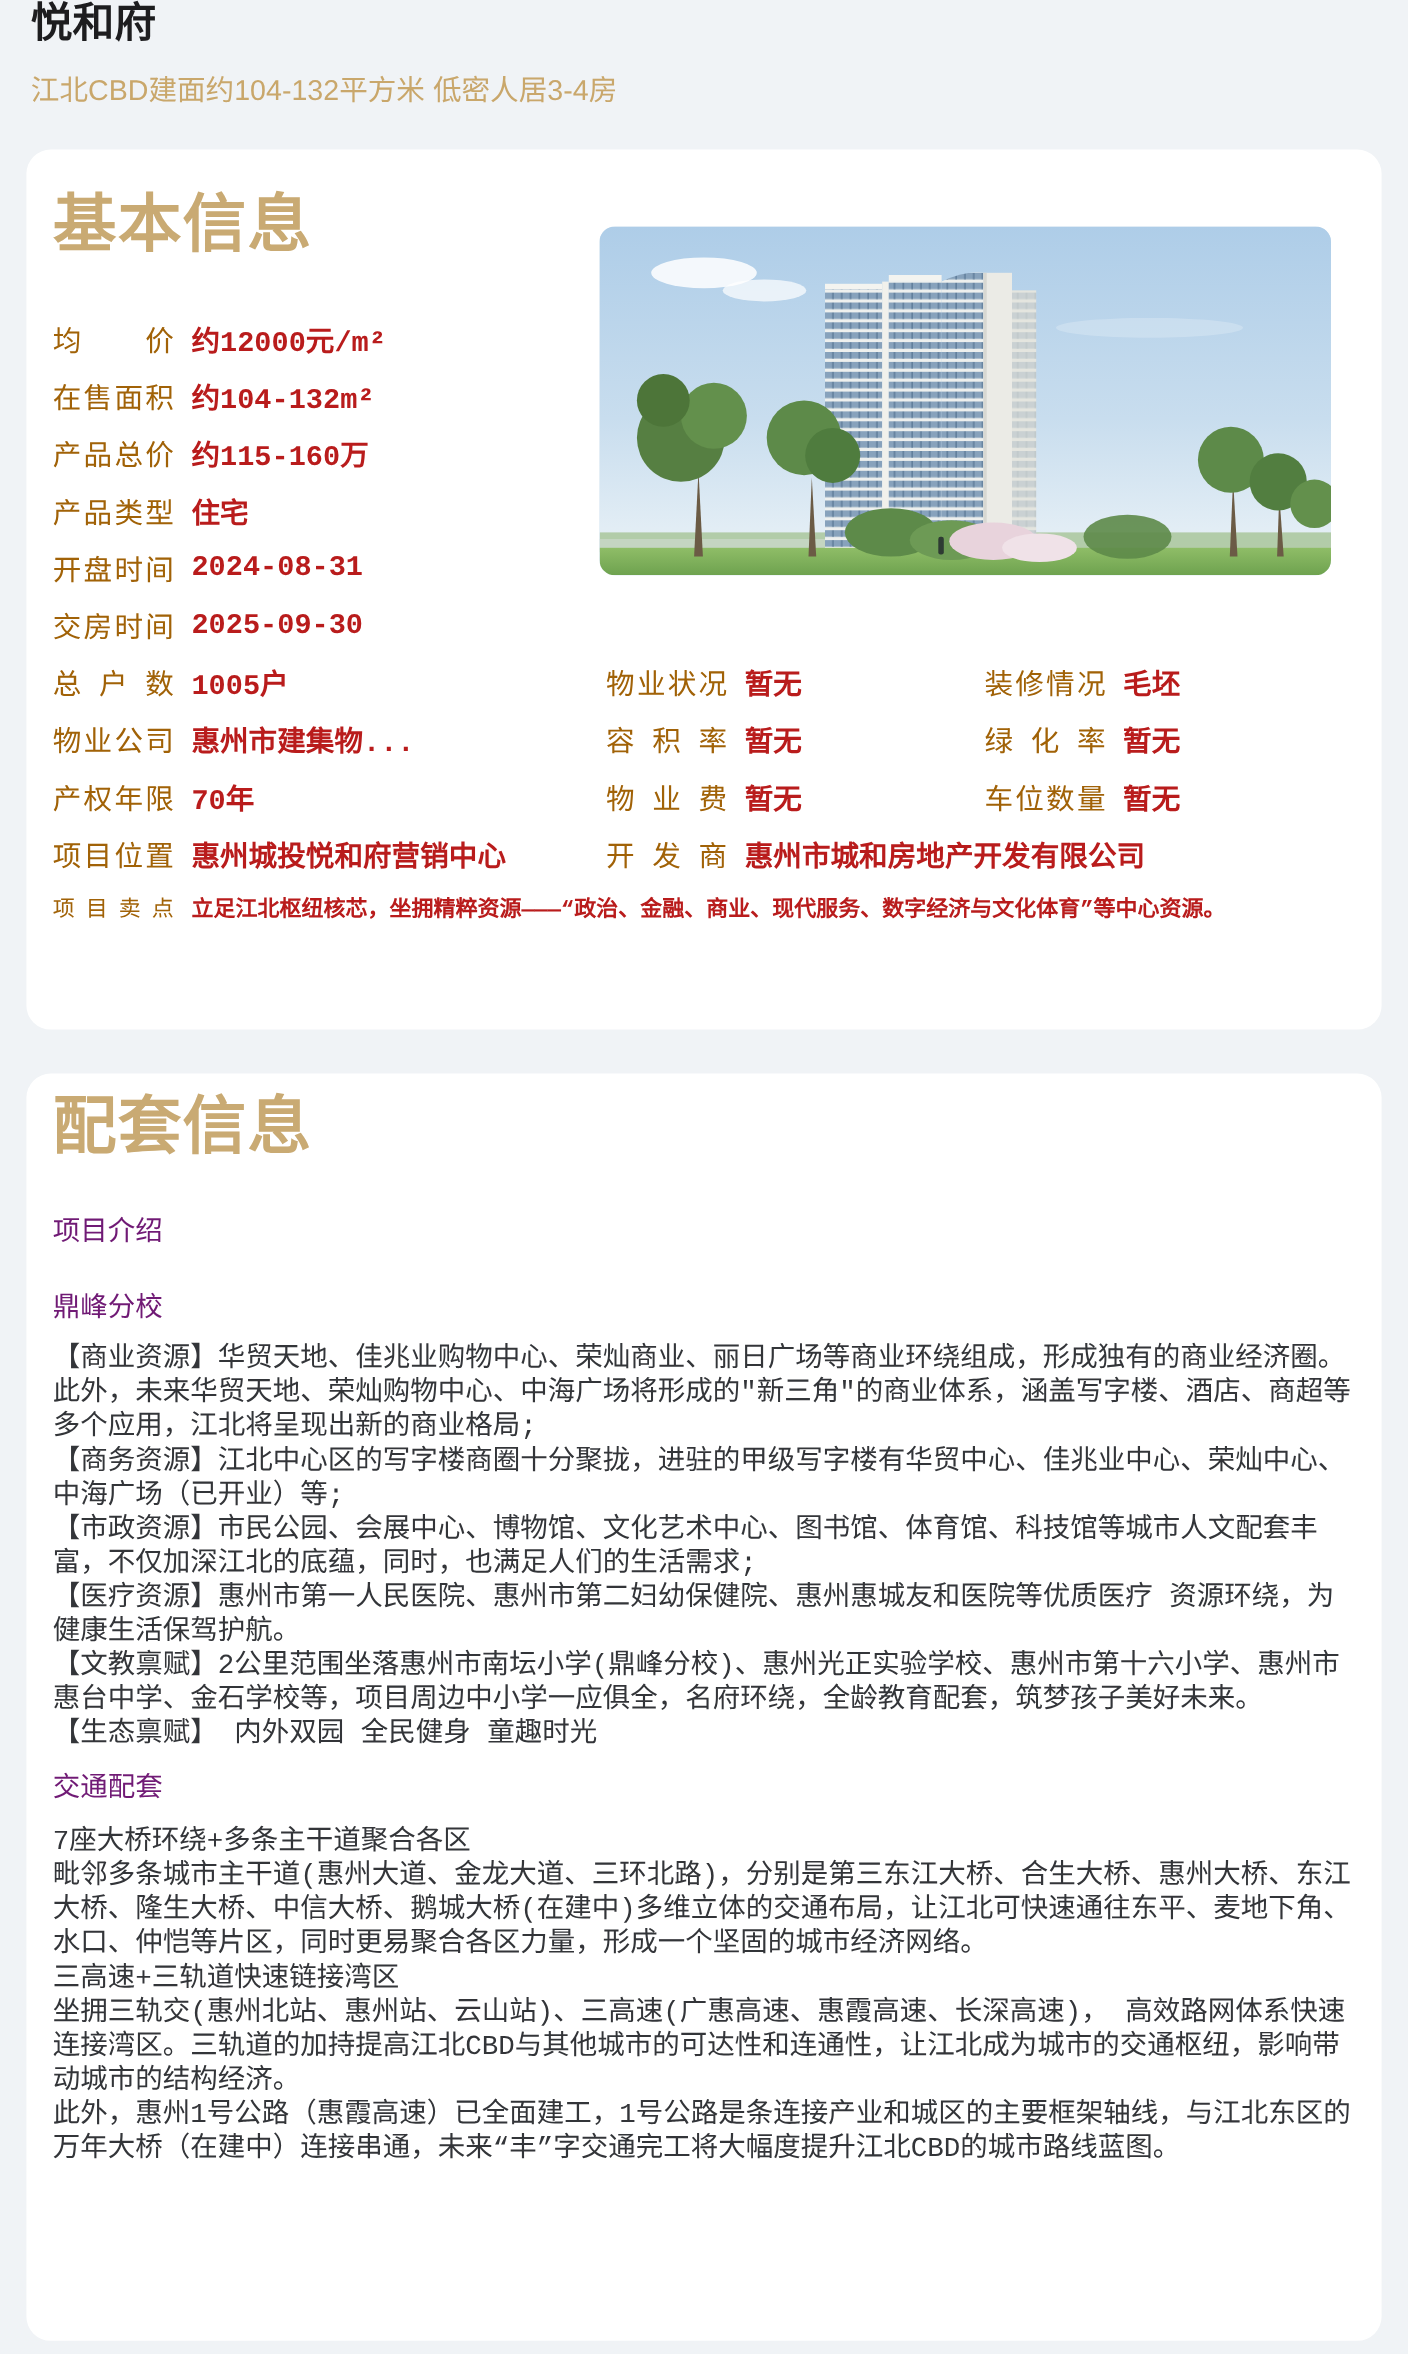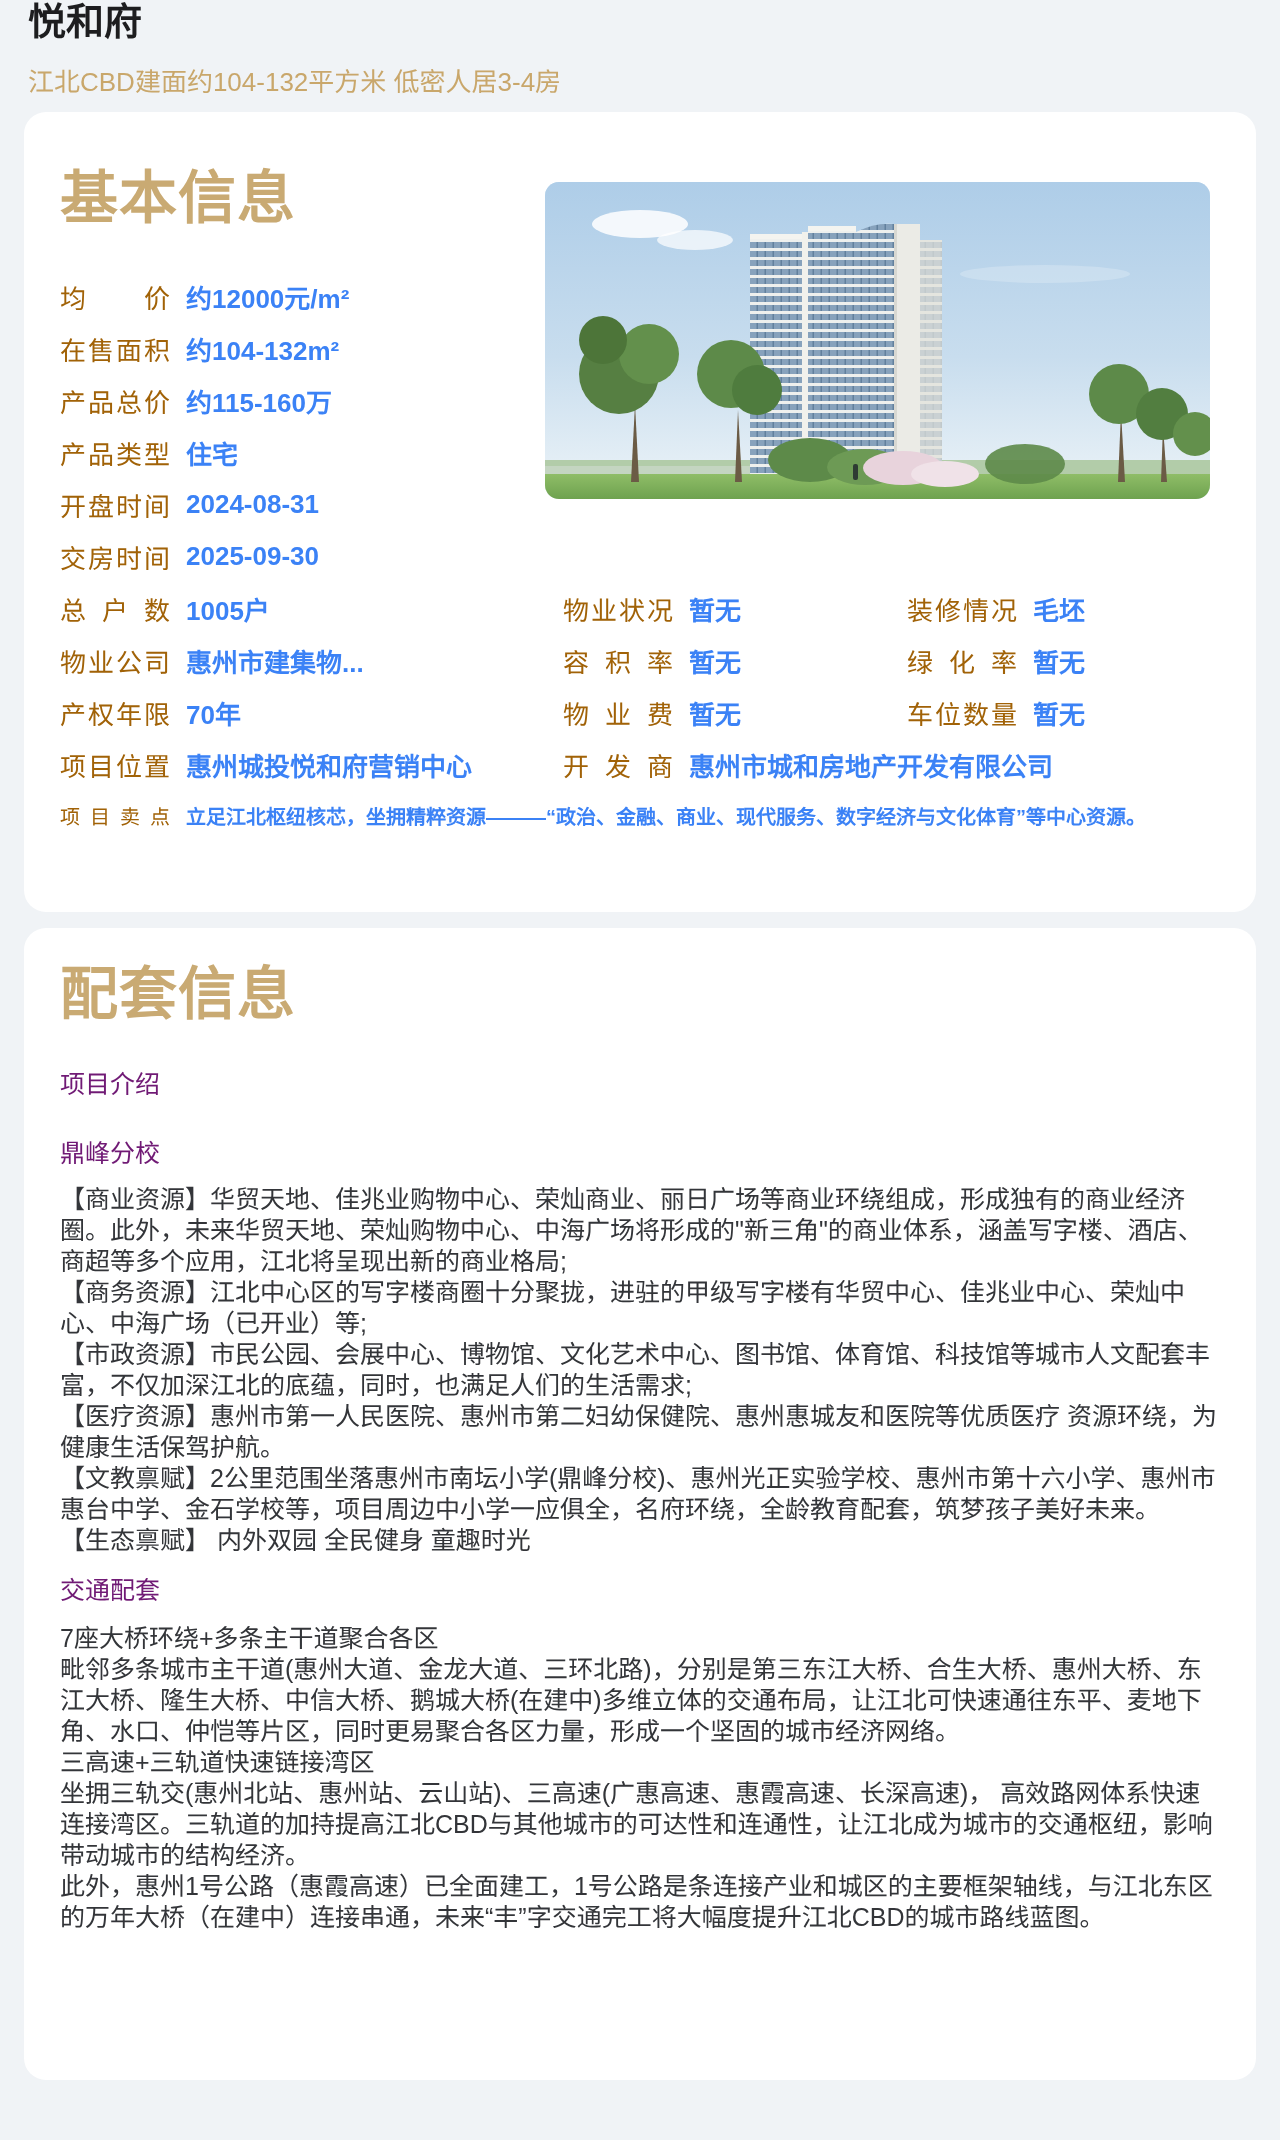--- a/index.html
+++ b/index.html
@@ -5,36 +5,36 @@
   html,body{margin:0;padding:0;}
   body{
     font-family:"Liberation Sans","DejaVu Sans",sans-serif;
     background:#f0f3f6;
     -webkit-font-smoothing:antialiased;
   }
   .page{width:1280px;height:2140px;background:#f0f3f6;box-sizing:border-box;padding:0 24px;overflow:hidden;}
   .page-title{font-size:38px;font-weight:700;color:#1d1d1f;margin:0;padding:0 4px 0;line-height:1.2;}
   .page-subtitle{font-size:26px;color:#c9a76b;padding:22px 4px 0;line-height:1.1;}
   .card{
-    background:#ffffff;border-radius:22px;margin-top:16px;
-    padding:36px;box-sizing:border-box;position:relative;
+    background:#ffffff;border-radius:22px;margin-top:40px;
+    padding:24px;box-sizing:border-box;position:relative;font-family:Liberation Mono, monospace;
   }
   .section-title{
     font-size:58px;font-weight:600;color:#c9aa73;margin:0;line-height:60px;letter-spacing:1px;
   }
   #basic-card .section-title{margin-top:20px;}
   
   .rows{margin-top:42px;}
   .info-row{display:flex;align-items:center;height:52px;font-size:26px;}
   .left-col{max-width:470px;}
   .lbl{
     display:inline-block;flex:none;width:110px;color:#a16207;
     text-align:justify;text-align-last:justify;
   }
-  .val{color:#3b82f6;font-weight:600;margin-left:16px;white-space:nowrap;}
+  .val{color:#b91c1c;font-weight:600;margin-left:16px;white-space:nowrap;}
   .grid3{display:grid;grid-template-columns:503px 344px 1fr;}
   .grid2{display:grid;grid-template-columns:503px 1fr;}
   .cell{display:flex;align-items:center;height:52px;font-size:26px;}
   .sellpoint{display:flex;align-items:flex-start;font-size:20px;margin-top:8px;}
   .sellpoint .lbl{line-height:38px;}
   .sellpoint .val{white-space:normal;line-height:38px;flex:1;}
   
   .photo{
     position:absolute;top:70px;right:46px;width:665px;height:317px;
     border-radius:14px;overflow:hidden;background:#cfe2f0;

